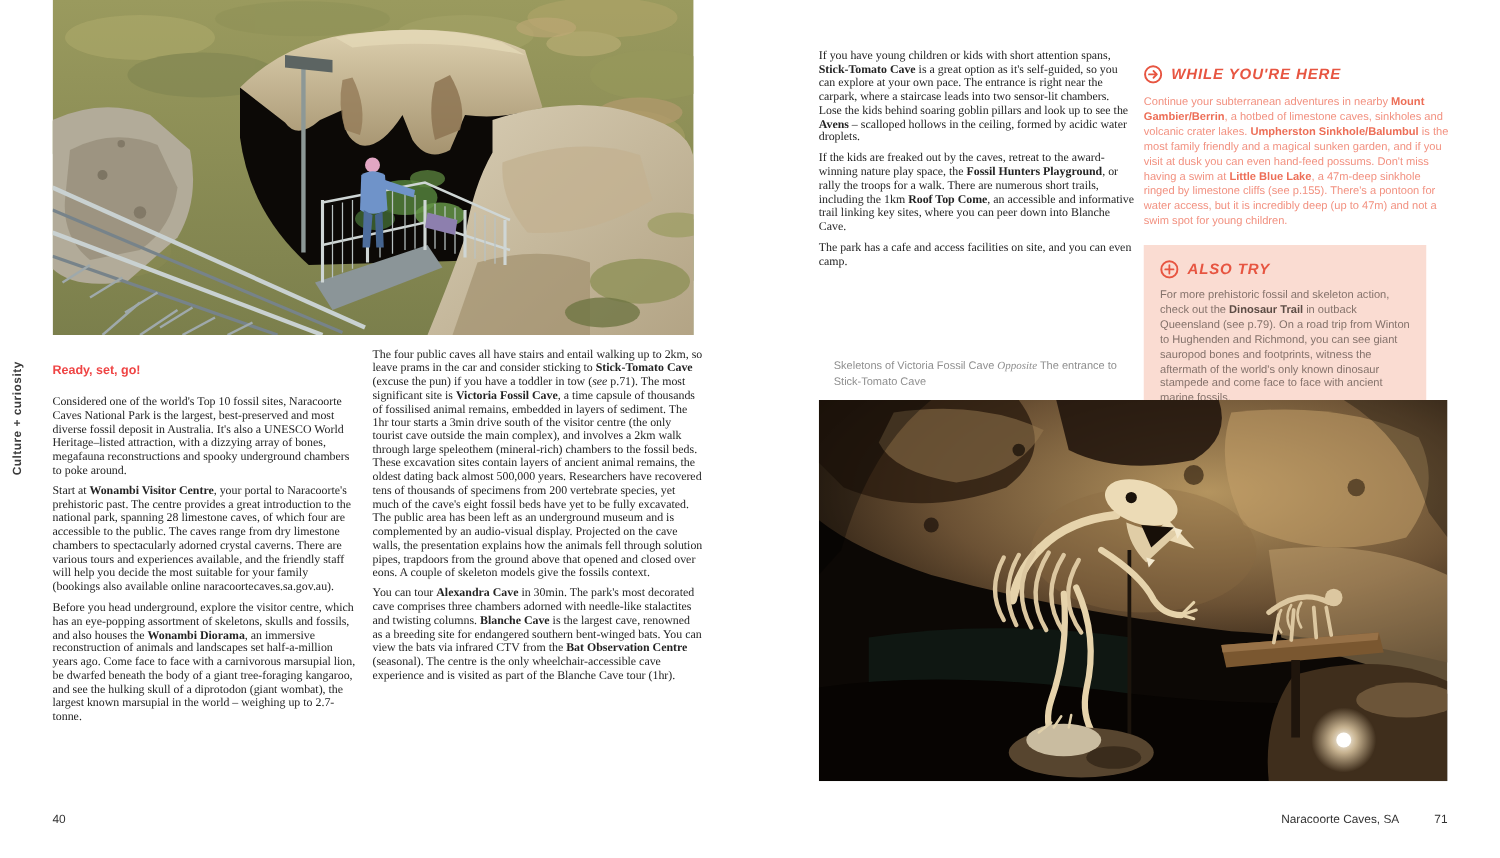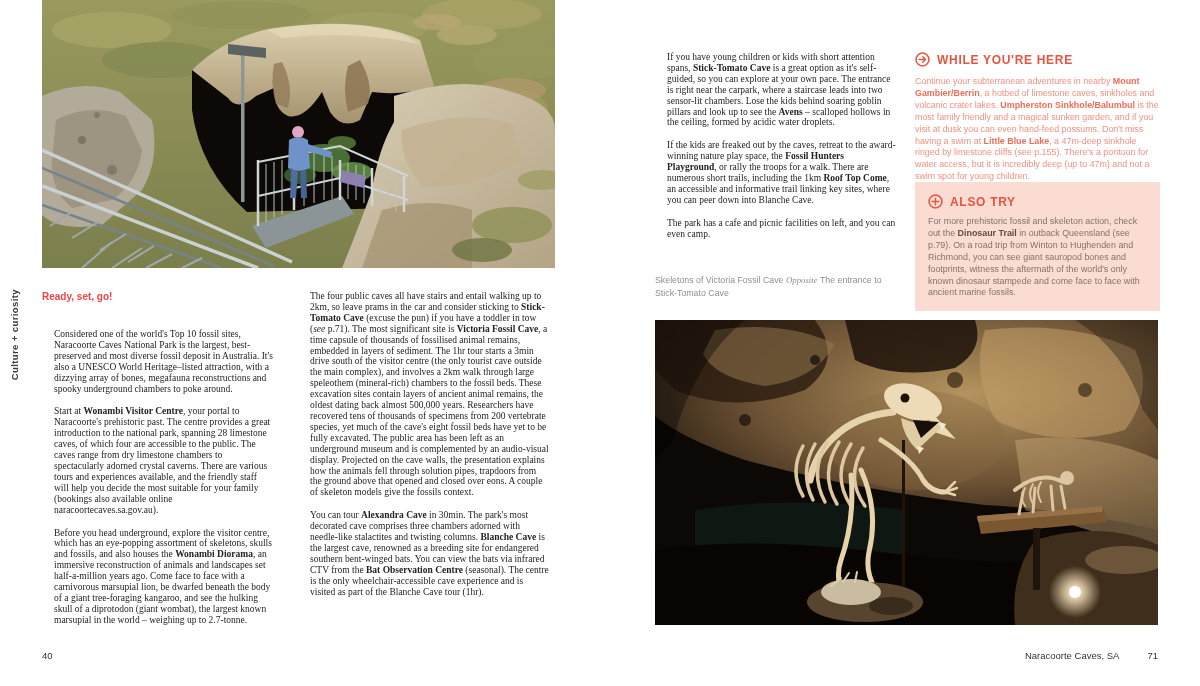--- a/index.html
+++ b/index.html
@@ -14,43 +14,43 @@
 
   
   .side-label{position:absolute;left:9px;top:289px;writing-mode:vertical-rl;transform:rotate(180deg);
               font-size:9.5px;letter-spacing:.4px;color:#3d3d3d;font-weight:700;}
 
   
   .section-heading{position:absolute;left:42px;top:291px;margin:0;font-size:10px;font-weight:700;color:#ef4444;}
 
   
   .body-text{position:absolute;font-family:"Liberation Serif",serif;font-size:9.5px;line-height:10.9px;color:#232323;}
-  .body-text p{margin:12px;}
+  .body-text p{margin:0;}
   .body-text p + p{margin-top:6px;}
   .body-text strong{font-weight:700;}
   .body-text em{font-style:italic;}
   .col1{left:42px;top:317px;width:244px;}
   .col2{left:298px;top:279px;width:264px;}
   .rcol{left:655px;top:40px;width:253px;}
 
   
-  .caption{position:absolute;left:655px;top:274px;width:238px;margin:0;
+  .caption{position:absolute;left:655px;top:274px;width:238px;margin:12px;
            font-size:8.8px;line-height:12.5px;color:#8f8f8f;}
   .caption em{font-style:italic;font-family:"Liberation Serif",serif;color:#8f8f8f;}
 
   
   .while-here{position:absolute;left:915px;top:52px;width:245px;}
-  .aside-head{display:flex;align-items:center;gap:7px;}
+  .aside-head{display:flex;gap:7px;font-style:italic;}
   .aside-head svg{flex:0 0 auto;display:block;}
   .aside-title{margin:0;font-size:12px;font-weight:700;letter-spacing:.7px;color:#e75541;}
   .wh-body{margin:9px 0 0;font-size:8.9px;line-height:11.9px;color:#f29180;}
   .wh-body strong{color:#ed6e57;font-weight:700;}
 
   
-  .also-try{position:absolute;left:915px;top:182px;width:245px;box-sizing:border-box;
+  .also-try{position:absolute;left:915px;top:196px;width:226px;box-sizing:border-box;
             background:#fadcd2;padding:12px 12px 12px 13px;}
   .at-body{margin:7px 0 0;font-size:8.9px;line-height:11.9px;color:#84726b;}
   .at-body strong{color:#5c4c45;font-weight:700;}
 
   
   .footer-left{position:absolute;left:42px;top:650px;font-size:9.5px;color:#333333;}
   .footer-right{position:absolute;right:42px;top:650px;display:flex;gap:28px;align-items:flex-start;
                 font-size:9.5px;color:#333333;}
 </style>
 </head>
@@ -191,21 +191,21 @@
   </section>
 
   <section class="body-text col2">
     <p>The four public caves all have stairs and entail walking up to 2km, so leave prams in the car and consider sticking to <strong>Stick-Tomato Cave</strong> (excuse the pun) if you have a toddler in tow (<em>see</em> p.71). The most significant site is <strong>Victoria Fossil Cave</strong>, a time capsule of thousands of fossilised animal remains, embedded in layers of sediment. The 1hr tour starts a 3min drive south of the visitor centre (the only tourist cave outside the main complex), and involves a 2km walk through large speleothem (mineral-rich) chambers to the fossil beds. These excavation sites contain layers of ancient animal remains, the oldest dating back almost 500,000 years. Researchers have recovered tens of thousands of specimens from 200 vertebrate species, yet much of the cave's eight fossil beds have yet to be fully excavated. The public area has been left as an underground museum and is complemented by an audio-visual display. Projected on the cave walls, the presentation explains how the animals fell through solution pipes, trapdoors from the ground above that opened and closed over eons. A couple of skeleton models give the fossils context.</p>
     <p>You can tour <strong>Alexandra Cave</strong> in 30min. The park's most decorated cave comprises three chambers adorned with needle-like stalactites and twisting columns. <strong>Blanche Cave</strong> is the largest cave, renowned as a breeding site for endangered southern bent-winged bats. You can view the bats via infrared CTV from the <strong>Bat Observation Centre</strong> (seasonal). The centre is the only wheelchair-accessible cave experience and is visited as part of the Blanche Cave tour (1hr).</p>
   </section>
 
   <section class="body-text rcol">
     <p>If you have young children or kids with short attention spans, <strong>Stick-Tomato Cave</strong> is a great option as it's self-guided, so you can explore at your own pace. The entrance is right near the carpark, where a staircase leads into two sensor-lit chambers. Lose the kids behind soaring goblin pillars and look up to see the <strong>Avens</strong> – scalloped hollows in the ceiling, formed by acidic water droplets.</p>
     <p>If the kids are freaked out by the caves, retreat to the award-winning nature play space, the <strong>Fossil Hunters Playground</strong>, or rally the troops for a walk. There are numerous short trails, including the 1km <strong>Roof Top Come</strong>, an accessible and informative trail linking key sites, where you can peer down into Blanche Cave.</p>
-    <p>The park has a cafe and picnic facilities on left, and you can even camp.</p>
+    <p>The park has a cafe and access facilities on site, and you can even camp.</p>
   </section>
 
   <p class="caption">Skeletons of Victoria Fossil Cave <em>Opposite</em> The entrance to Stick-Tomato Cave</p>
 
   <section class="while-here">
     <div class="aside-head">
       <span>
         <svg width="15" height="15" viewBox="0 0 20 20">
           <circle cx="10" cy="10" r="8.6" fill="none" stroke="#e75541" stroke-width="2.1"></circle>
           <path d="M5.6 10 H13.6 M10.4 6.4 L14 10 L10.4 13.6" fill="none" stroke="#e75541" stroke-width="1.9" stroke-linecap="round" stroke-linejoin="round"></path>

